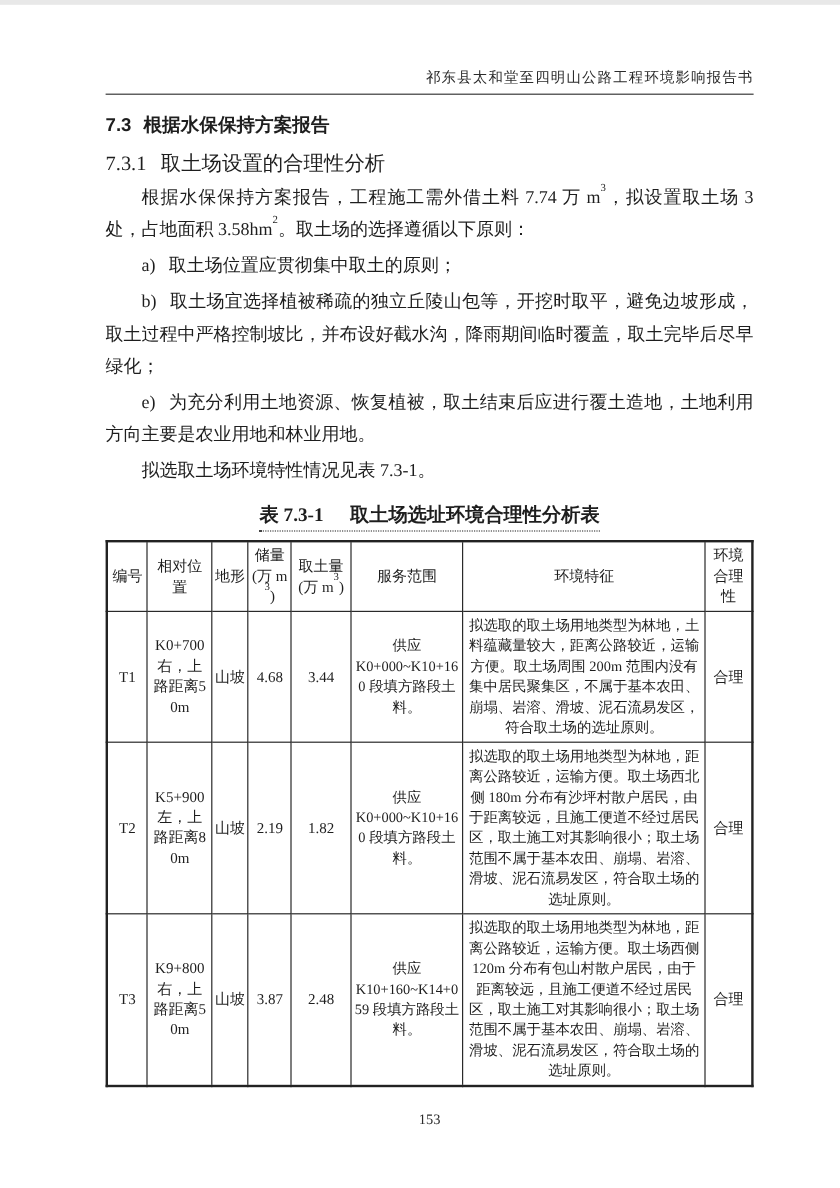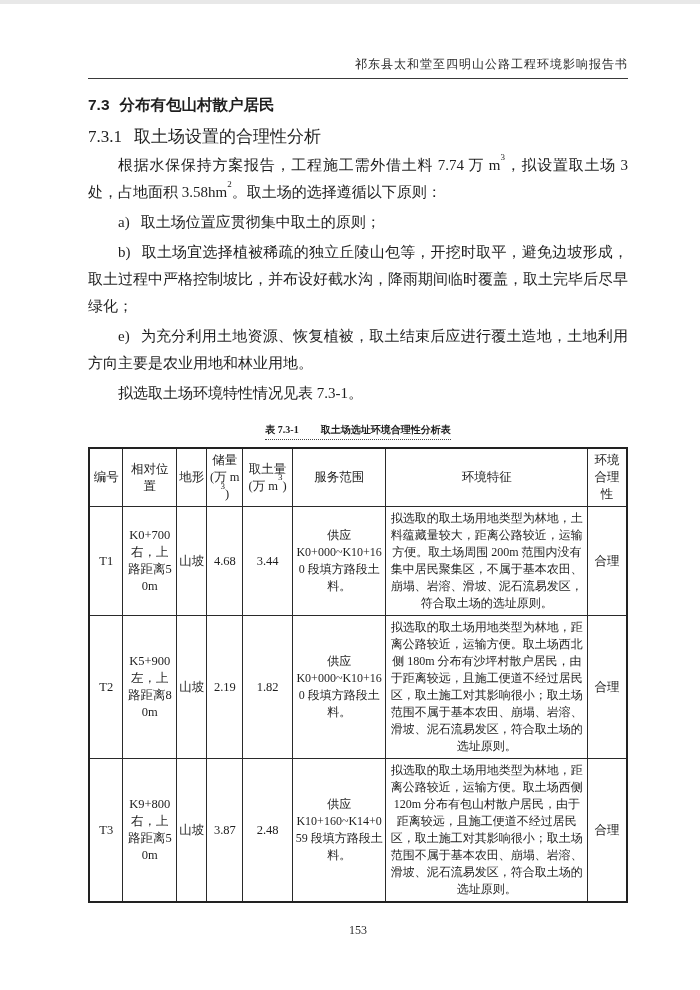--- a/index.html
+++ b/index.html
@@ -25,21 +25,21 @@
   h2.sec .hnum { margin-right:12px; }
   p.body {
     font-size:15px; line-height:27px; margin:3px 0 0 0;
     text-align:justify; text-indent:2em;
   }
   .li-label { margin-right:11px; }
   sup { font-size:9px; line-height:0; position:relative; top:-0.45em; }
   .caption { text-align:center; margin:12px 0 7px 0; }
   .caption-inner {
     display:inline-block; border-bottom:1.5px dotted #444;
-    padding-bottom:2px; font-weight:bold; font-size:10px;
+    padding-bottom:2px; font-weight:bold; font-size:16px;
   }
   .caption-inner .cap2 { margin-left:22px; }
   table.pit {
     width:100%; border-collapse:collapse; table-layout:fixed;
     border:2px solid #222; font-size:12.5px;
   }
   table.pit th, table.pit td {
     border:1px solid #2a2a2a; text-align:center; vertical-align:middle;
     padding:3px 2px; line-height:17px; font-weight:normal;
     overflow:hidden; word-break:break-all;
@@ -54,21 +54,21 @@
 </head>
 <body>
 
 <div class="page">
 
   <div class="doc-header">
     <span>祁东县太和堂至四明山公路工程环境影响报告书</span>
   </div>
 
   <h1 class="sec">
-    <span class="hnum">7.3</span><span>分布有包山村散户居民</span>
+    <span class="hnum">7.3</span><span>根据水保保持方案报告</span>
   </h1>
 
   <h2 class="sec">
     <span class="hnum">7.3.1</span><span>取土场设置的合理性分析</span>
   </h2>
 
   <p class="body"><span>根据水保保持方案报告，工程施工需外借土料 7.74 万 m</span><sup>3</sup><span>，拟设置取土场 3 处，占地面积 3.58hm</span><sup>2</sup><span>。取土场的选择遵循以下原则：</span></p>
 
   <p class="body"><span class="li-label">a)</span><span>取土场位置应贯彻集中取土的原则；</span></p>
   <p class="body"><span class="li-label">b)</span><span>取土场宜选择植被稀疏的独立丘陵山包等，开挖时取平，避免边坡形成，取土过程中严格控制坡比，并布设好截水沟，降雨期间临时覆盖，取土完毕后尽早绿化；</span></p>

